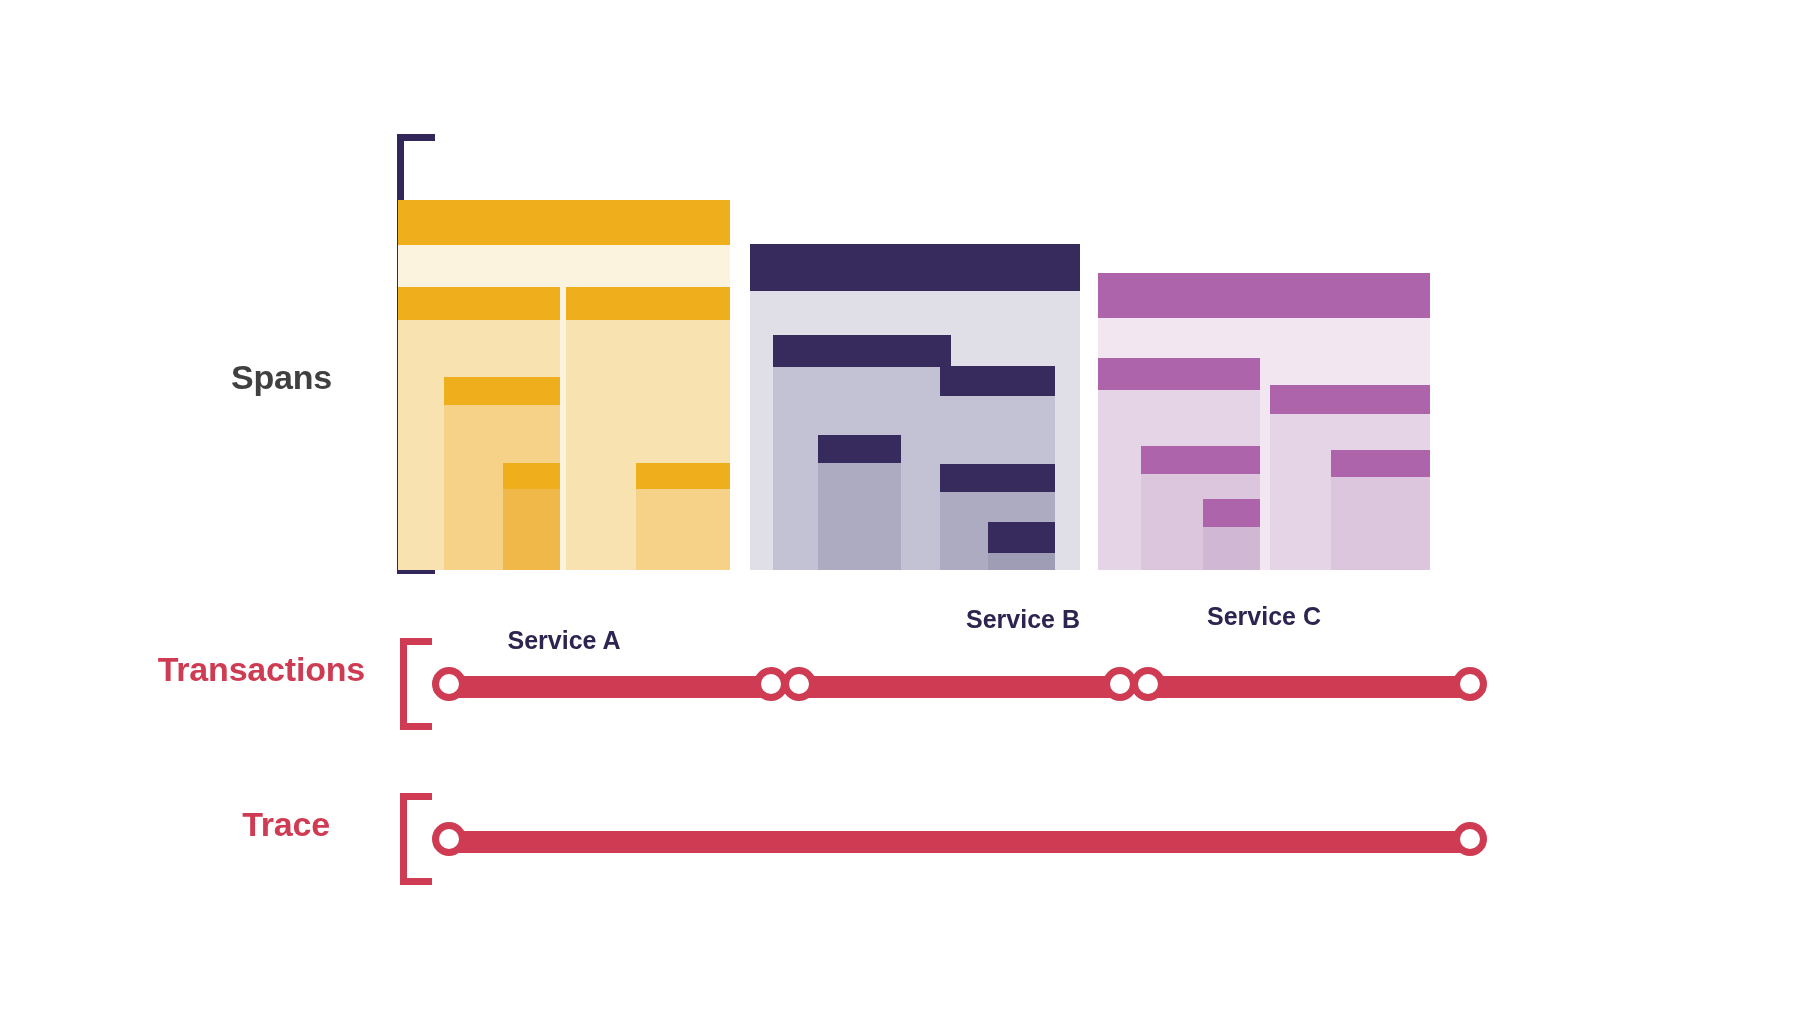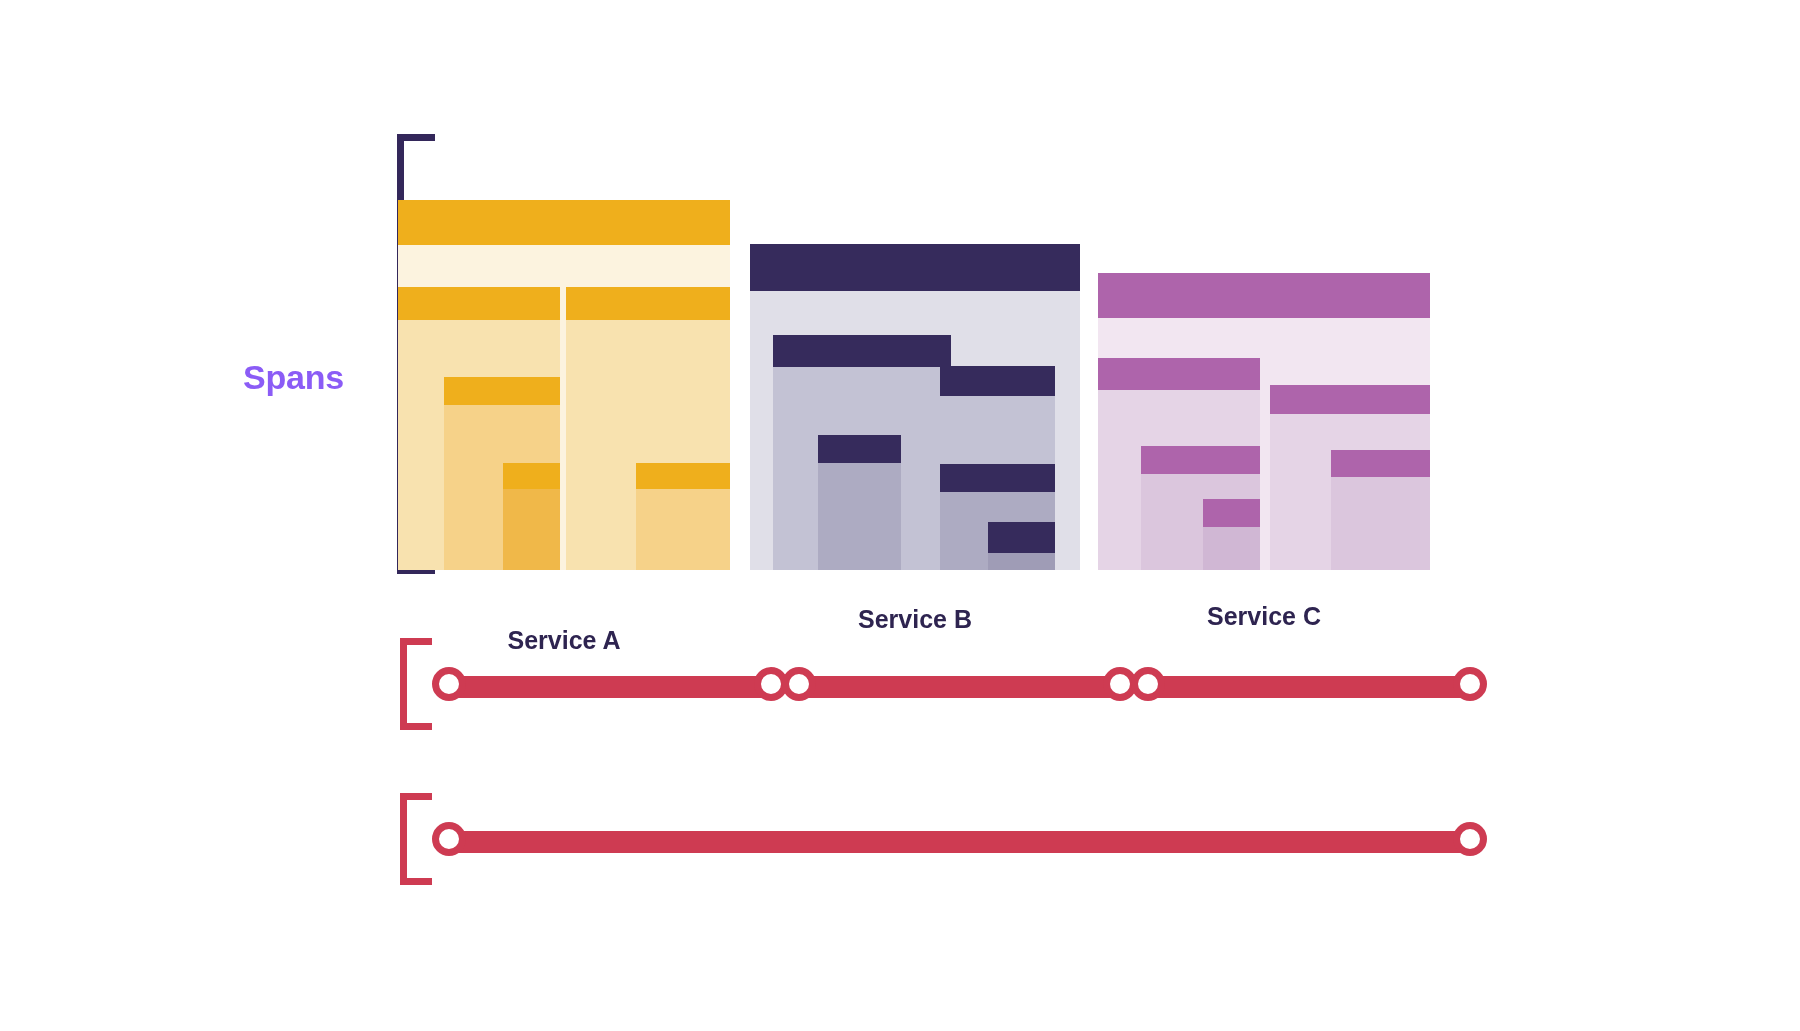--- a/index.html
+++ b/index.html
@@ -13,22 +13,22 @@
 
   
   .row-label{
     position:absolute;
     font-weight:bold;
     letter-spacing:-0.2px;
     white-space:nowrap;
     text-align:right;
   }
   #label-spans{
-    left:14px; top:358px; width:330px;
-    font-size:34px; color:#8b5cf6;
+    left:2px; top:358px; width:330px;
+    font-size:34px; color:#404040;
   }
   #label-transactions{
     left:0px; top:650px; width:365px;
     font-size:34px; color:#CE3B52;
   }
   #label-trace{
     left:0px; top:805px; width:330px;
     font-size:34px; color:#CE3B52;
   }
 
@@ -75,20 +75,22 @@
     border:7px solid #CE3B52;border-radius:50%;
     background:#ffffff;
   }
 </style>
 </head>
 <body>
 
 <div id="stage">
 
   <div class="row-label" id="label-spans">Spans</div>
+  <div class="row-label" id="label-transactions">Transactions</div>
+  <div class="row-label" id="label-trace">Trace</div>
 
   <div class="bracket" id="bracket-spans"></div>
   <div class="bracket" id="bracket-transactions"></div>
   <div class="bracket" id="bracket-trace"></div>
 
   <div id="spans-area">
       <div class="service-group" style="left: 398px; top: 0px; width: 332px; height: 570px;">
         <div class="span-block" style="left: 0px; top: 200px; width: 332px; height: 370px; background: rgb(252, 243, 223); z-index: 10;">
           <div class="span-head" style="height: 45px; background: rgb(239, 175, 28);"></div>
         </div>
@@ -145,21 +147,21 @@
           <div class="span-head" style="height: 29px; background: rgb(174, 100, 171);"></div>
         </div>
         <div class="span-block" style="left: 233px; top: 450px; width: 99px; height: 120px; background: rgb(219, 198, 221); z-index: 15;">
           <div class="span-head" style="height: 27px; background: rgb(174, 100, 171);"></div>
         </div>
       </div>
     </div>
 
   <div id="captions-area">
       <div class="service-caption" style="left: 398px; width: 332px; top: 626px;">Service A</div>
-      <div class="service-caption" style="left: 750px; width: 330px; top: 605px;">Service B</div>
+      <div class="service-caption" style="left: 750px; width: 330px; top: 605px; text-align: right;">Service B</div>
       <div class="service-caption" style="left: 1098px; width: 332px; top: 602px; text-align: center;">Service C</div>
     </div>
 
   <div id="transactions-area" style="position: absolute; left: 0px; top: 667px; width: 1800px; height: 40px;">
       <div class="tl-bar" style="left: 449px; width: 322px; background: rgb(206, 59, 82);"></div>
       <div class="tl-bar" style="left: 799px; width: 321px; background: rgb(206, 59, 82);"></div>
       <div class="tl-bar" style="left: 1148px; width: 322px; background: rgb(206, 59, 82);"></div>
       <div class="tl-dot" style="left: 432px; border-color: rgb(206, 59, 82); background: rgb(255, 255, 255);"></div>
       <div class="tl-dot" style="left: 754px; border-color: rgb(206, 59, 82); background: rgb(255, 255, 255);"></div>
       <div class="tl-dot" style="left: 782px; border-color: rgb(206, 59, 82); background: rgb(255, 255, 255);"></div>

